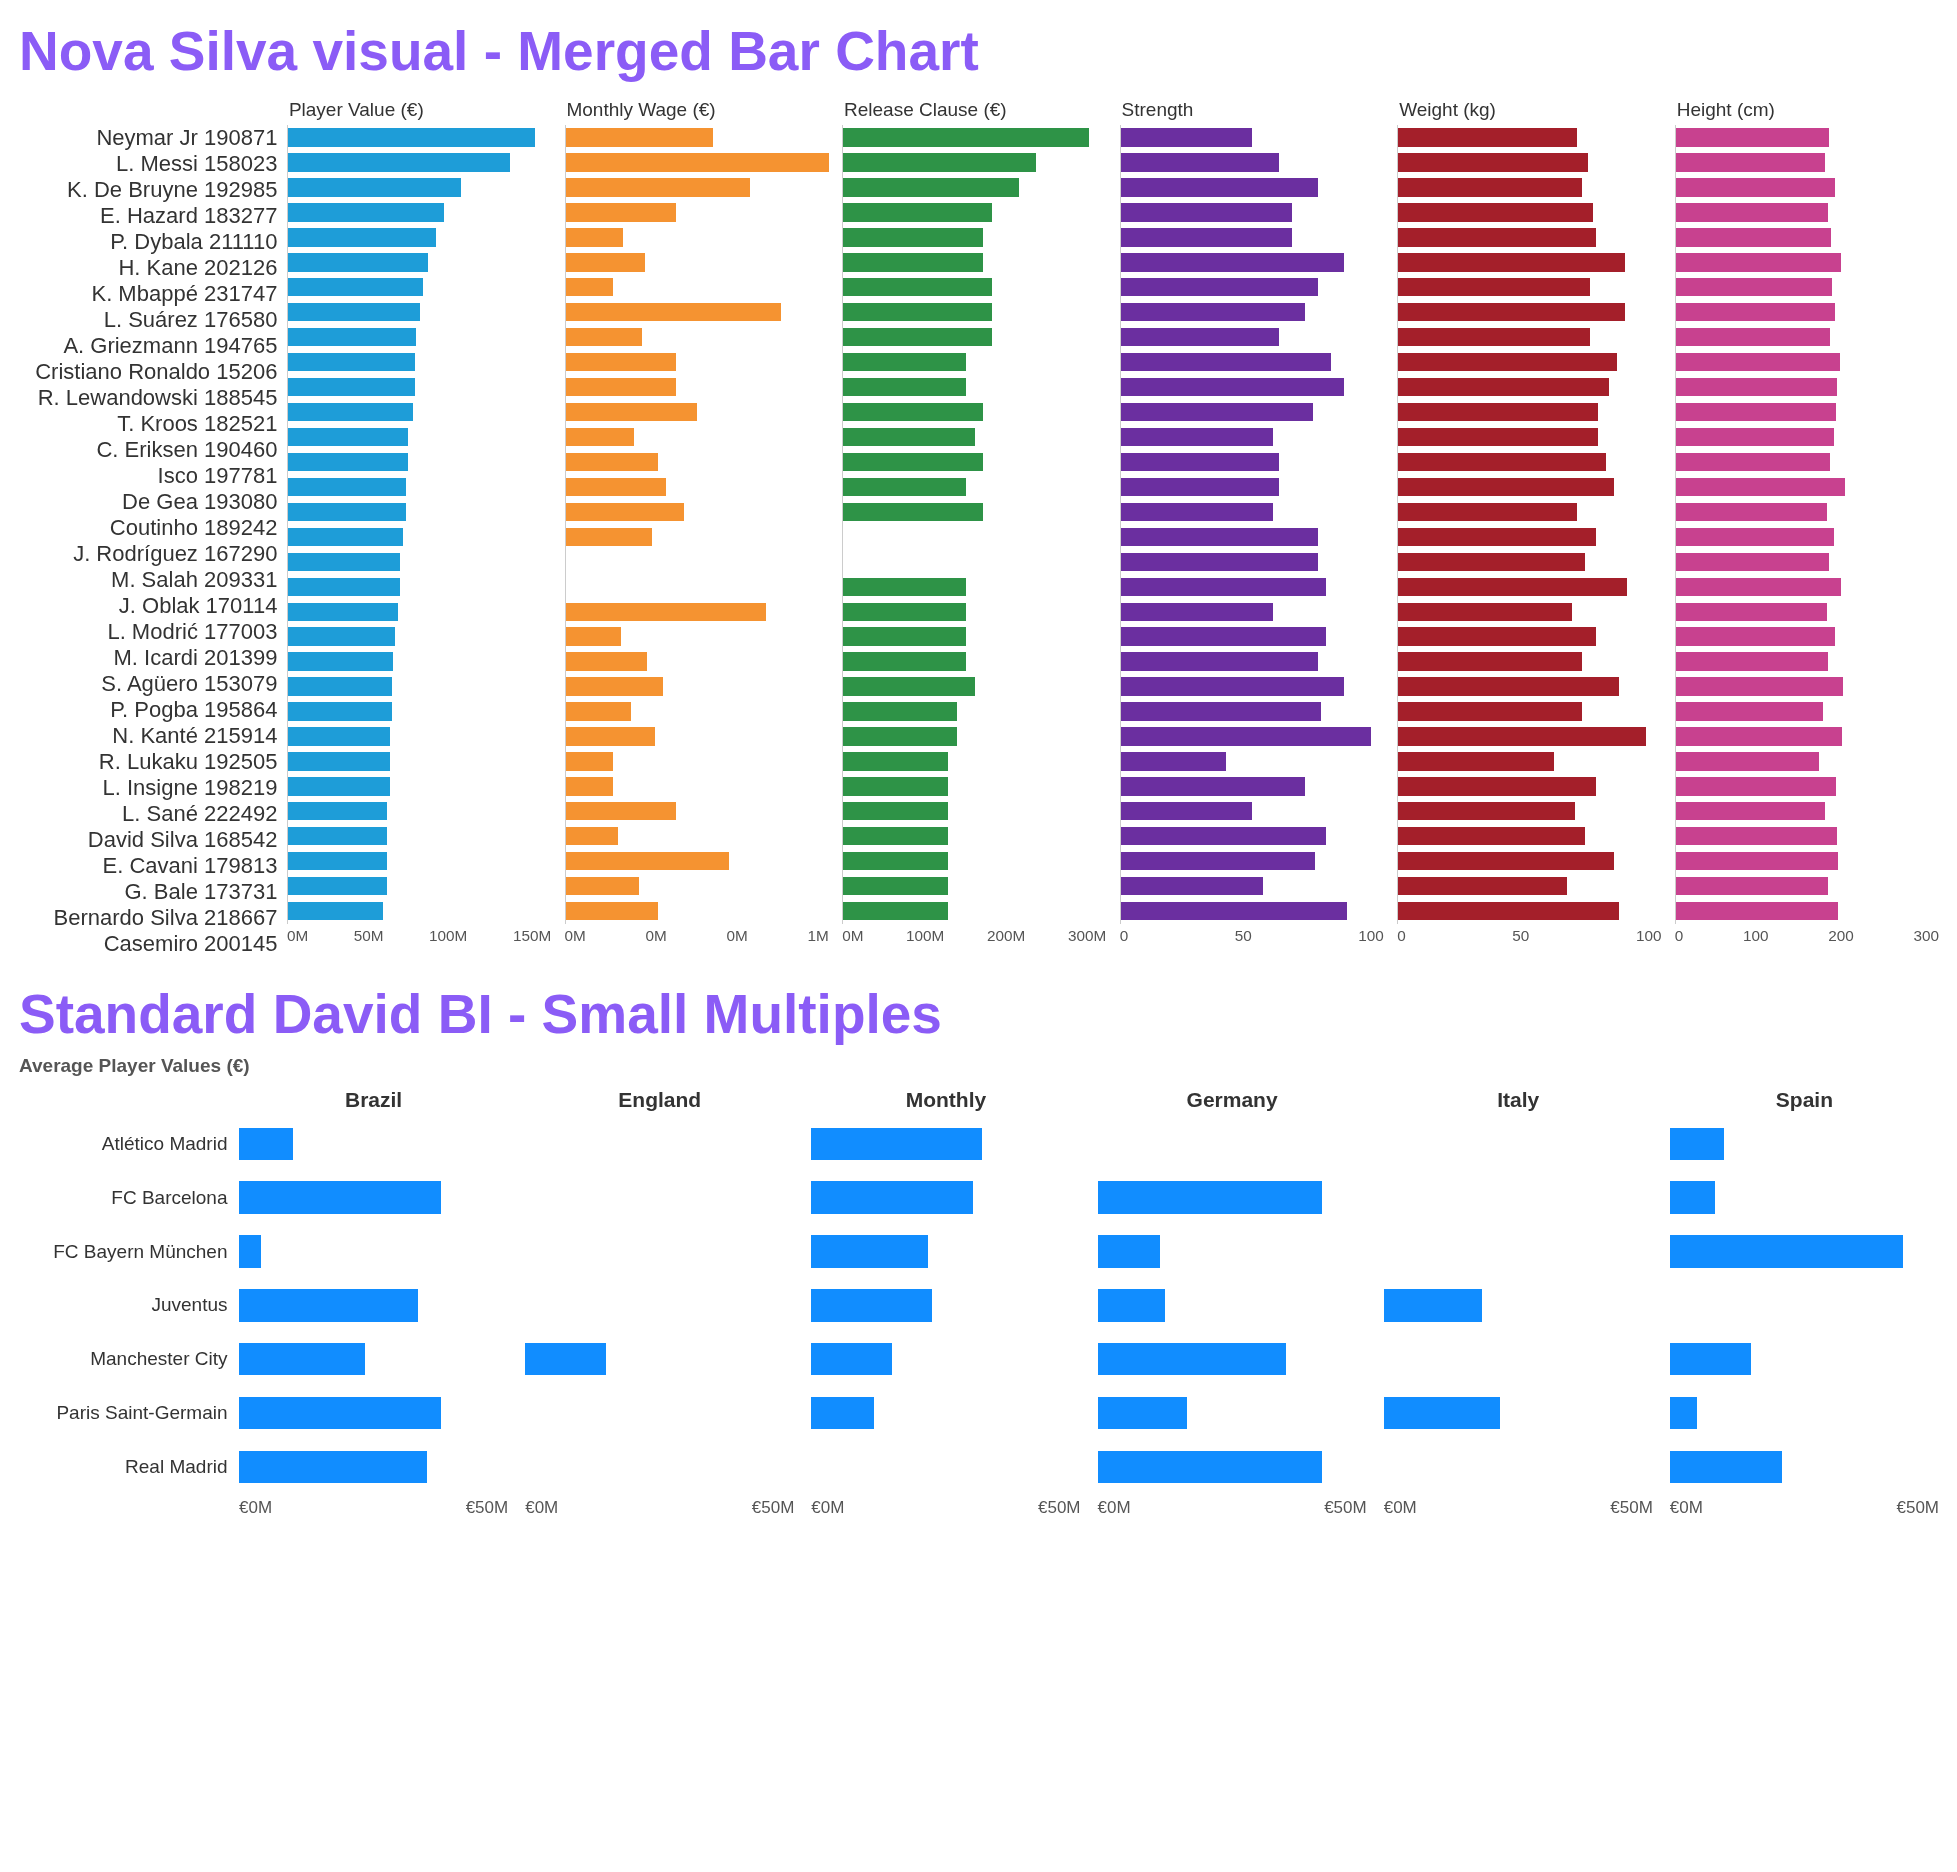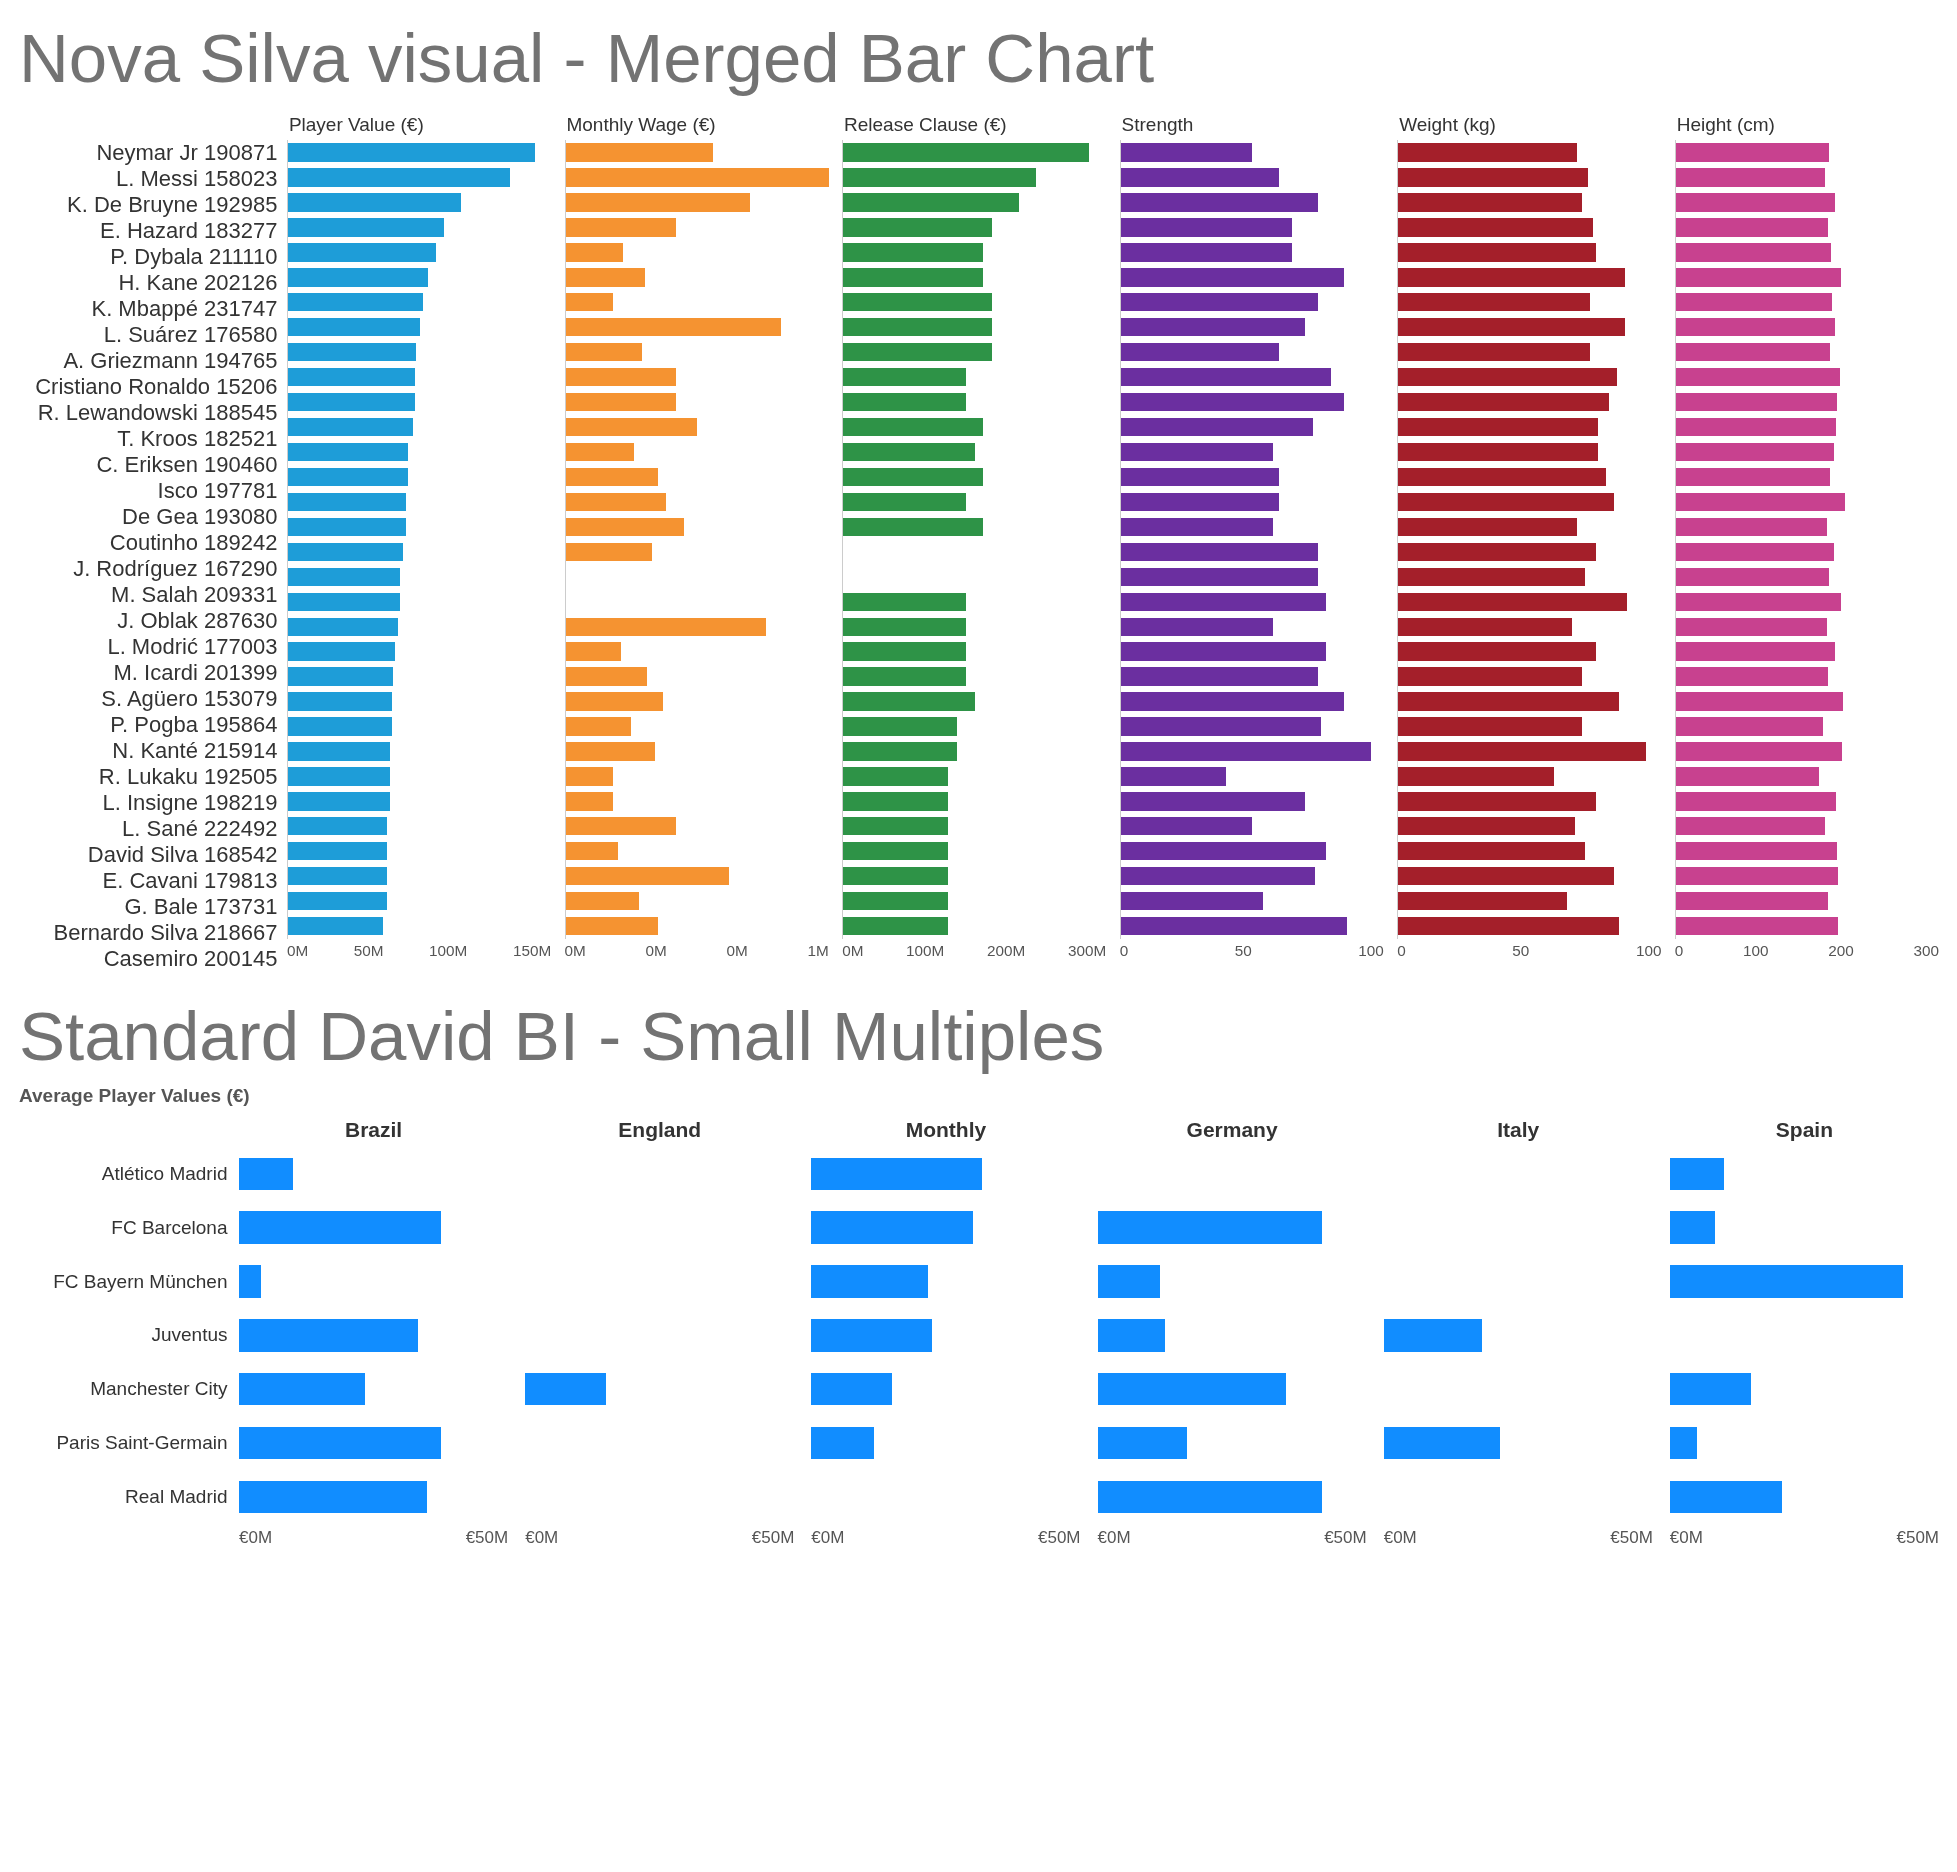--- a/index.html
+++ b/index.html
@@ -3,23 +3,23 @@
 <meta charset="utf-8">
 <style>
   * { box-sizing: border-box; margin: 0; padding: 0; }
   body {
     font-family: "Segoe UI", Arial, sans-serif;
     background: #fff;
     padding: 19px;
     width: 1958px;
   }
   .section-title {
-    font-size: 69px;
-    font-weight: 400;
-    color: #737373;
+    font-size: 55px;
+    font-weight: 700;
+    color: #8b5cf6;
     margin-bottom: 9.6px;
   }
   
   .merged-wrap {
     display: flex;
     align-items: stretch;
   }
   .merged-labels {
     display: flex;
     flex-direction: column;
@@ -174,21 +174,21 @@
           <div class="row-label">A. Griezmann 194765</div>
           <div class="row-label">Cristiano Ronaldo 15206</div>
           <div class="row-label">R. Lewandowski 188545</div>
           <div class="row-label">T. Kroos 182521</div>
           <div class="row-label">C. Eriksen 190460</div>
           <div class="row-label">Isco 197781</div>
           <div class="row-label">De Gea 193080</div>
           <div class="row-label">Coutinho 189242</div>
           <div class="row-label">J. Rodríguez 167290</div>
           <div class="row-label">M. Salah 209331</div>
-          <div class="row-label">J. Oblak 287630</div>
+          <div class="row-label">J. Oblak 170114</div>
           <div class="row-label">L. Modrić 177003</div>
           <div class="row-label">M. Icardi 201399</div>
           <div class="row-label">S. Agüero 153079</div>
           <div class="row-label">P. Pogba 195864</div>
           <div class="row-label">N. Kanté 215914</div>
           <div class="row-label">R. Lukaku 192505</div>
           <div class="row-label">L. Insigne 198219</div>
           <div class="row-label">L. Sané 222492</div>
           <div class="row-label">David Silva 168542</div>
           <div class="row-label">E. Cavani 179813</div>

